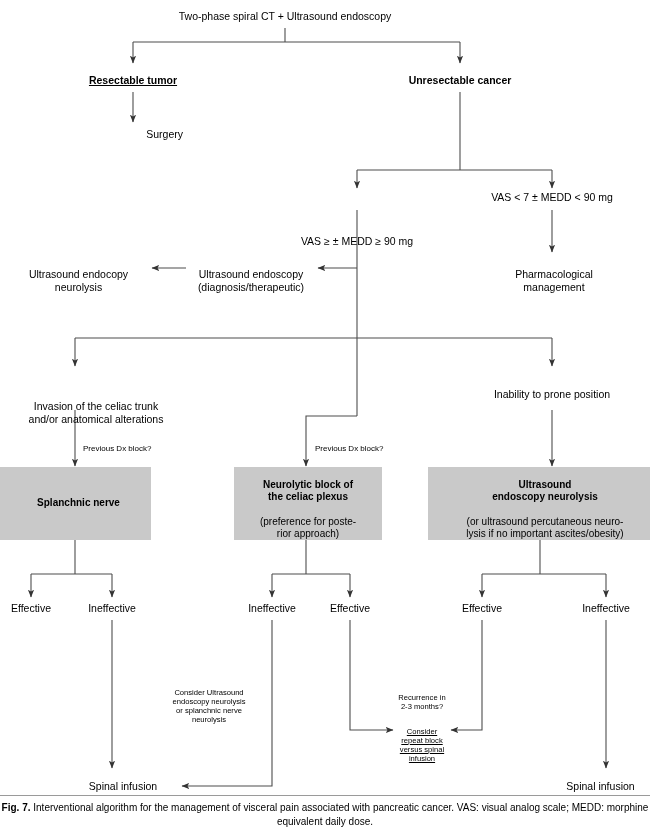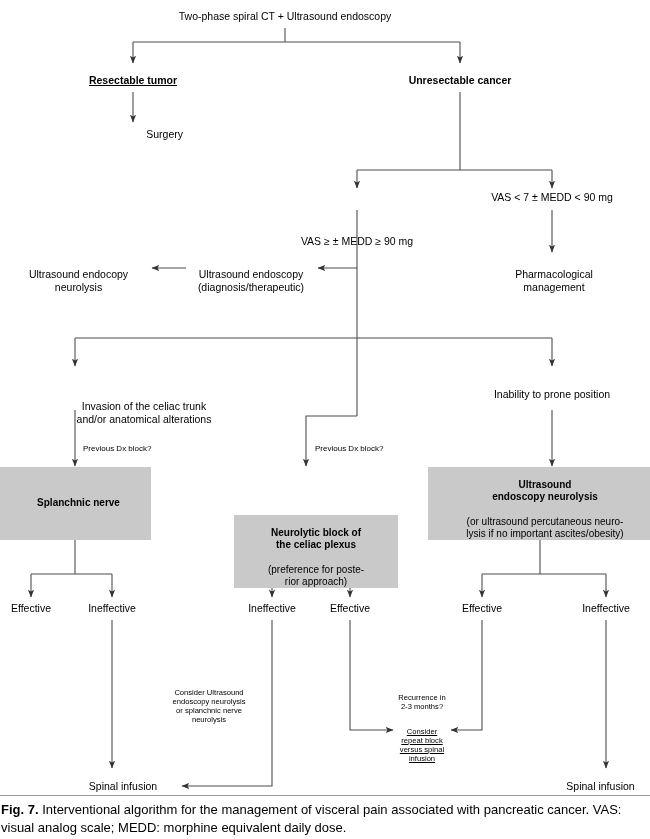--- a/index.html
+++ b/index.html
@@ -8,21 +8,21 @@
   svg#wires{position:absolute;left:0;top:0;width:650px;height:839px;}
   .node{position:absolute;text-align:center;line-height:1.18;color:#000;}
   .n-plain{font-size:10.5px;}
   .n-bold{font-size:10.5px;font-weight:bold;}
   .n-small{font-size:8px;}
   .n-tiny{font-size:7.6px;}
   .graybox{position:absolute;background:#c9c9c9;box-sizing:border-box;
            display:flex;align-items:center;justify-content:center;text-align:center;
            font-size:10px;line-height:1.22;}
   .graybox b{font-weight:bold;}
-  .caption{position:absolute;left:0;top:795px;width:650px;font-size:13px;line-height:1.35;}
+  .caption{position:absolute;left:0;top:795px;width:650px;font-size:10px;line-height:1.35;text-align:center;}
   .caption .rule{width:650px;height:1px;background:#9a9a9a;margin-bottom:5px;}
   .caption .ctext{padding:0 1px;}
   .caption .figno{font-weight:bold;}
 </style>
 </head>
 <body>
 
 <div id="stage">
 
   <svg id="wires" viewBox="0 0 650 839">
@@ -124,21 +124,21 @@
   <div class="node n-plain" style="left:6px;top:256px;width:145px;white-space:pre-line;">
     <span>Ultrasound endocopy
 neurolysis</span>
   </div>
 
   <div class="node n-plain" style="left:484px;top:256px;width:140px;white-space:pre-line;">
     <span>Pharmacological
 management</span>
   </div>
 
-  <div class="node n-plain" style="left:0px;top:388px;width:192px;white-space:pre-line;margin-left:48px;">
+  <div class="node n-plain" style="left:0px;top:388px;width:192px;white-space:pre-line;">
     <span>Invasion of the celiac trunk
 and/or anatomical alterations</span>
   </div>
 
   <div class="node n-plain" style="left:462px;top:388px;width:180px;">
     <span>Inability to prone position</span>
   </div>
 
   <div class="node n-small" style="left:83px;top:444px;width:95px;text-align:left;">
     <span>Previous Dx block?</span>
@@ -147,21 +147,21 @@
   <div class="node n-small" style="left:315px;top:444px;width:95px;text-align:left;">
     <span>Previous Dx block?</span>
   </div>
 
   <div class="graybox" style="left:0px;top:467px;width:151px;height:73px;padding-left:6px;">
     <div style="white-space:pre-line;">
       <b>Splanchnic nerve</b><br>
     </div>
   </div>
 
-  <div class="graybox" style="left:234px;top:467px;width:164px;height:73px;margin-top:48px;">
+  <div class="graybox" style="left:234px;top:467px;width:148px;height:73px;">
     <div style="white-space:pre-line;">
       <b>Neurolytic block of
 the celiac plexus</b><br>
       <span>(preference for poste-
 rior approach)</span>
     </div>
   </div>
 
   <div class="graybox" style="left:428px;top:467px;width:222px;height:73px;">
     <div style="white-space:pre-line;margin-left:12px;">

